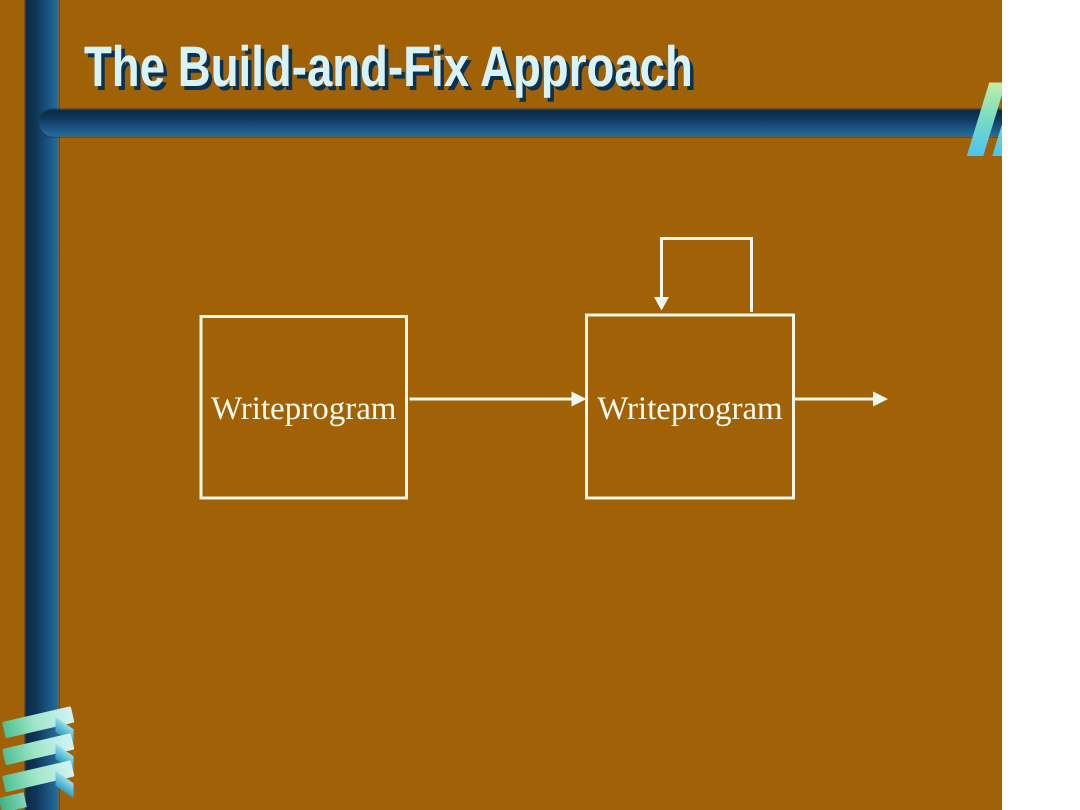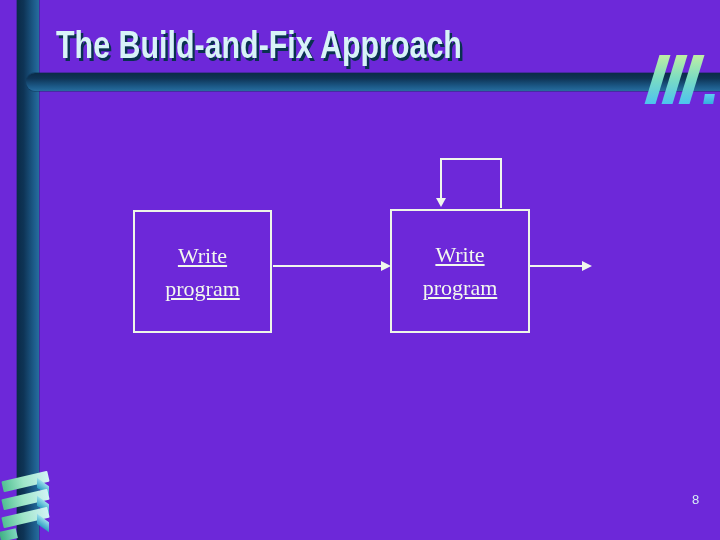--- a/index.html
+++ b/index.html
@@ -1,19 +1,19 @@
 <!DOCTYPE html>
 <html><head>
 <meta charset="utf-8">
 <style>
   html,body{margin:0;padding:0;}
   .slide{
     position:relative;
-    width:720px;height:540px;
-    background:#6d28d9;
+    width:668px;height:540px;
+    background:#a16207;
     overflow:hidden;
     font-family:"Liberation Sans",sans-serif;
   }
   
   .vbar{
     position:absolute;left:17px;top:0;width:22px;height:540px;
     background:linear-gradient(90deg,#0a2b48 0%,#0e3456 30%,#1c5a88 75%,#276d9e 100%);
     box-shadow:1px 0 0 rgba(6,40,66,.35), -1px 0 0 rgba(6,40,66,.35);
     z-index:1;
   }
@@ -42,27 +42,26 @@
     transform:skewX(-17deg);
   }
   .s1{left:4px}.s2{left:21px}.s3{left:38px}
   .dot{
     position:absolute;left:56px;top:39px;width:10px;height:10px;display:block;
     background:linear-gradient(180deg,#5ecdf2,#35aede);
     transform:skewX(-10deg);
   }
   
   .box{
-    position:absolute;display:flex;flex-direction:column;
+    position:absolute;display:flex;
     justify-content:center;align-items:center;
     border:2px solid #eef6e8;background:transparent;
     color:#f2f8ee;font-family:"Liberation Serif",serif;
     font-size:22px;line-height:33px;text-align:center;
     z-index:2;
-    text-decoration:underline;
   }
   .box span{display:block;}
   .box-write{left:133px;top:210px;width:135px;height:119px;}
   .box-modify{left:390px;top:209px;width:136px;height:120px;}
   
   .connectors{position:absolute;left:0;top:0;width:720px;height:540px;z-index:2;pointer-events:none;}
   
   .deco-ribbons{position:absolute;left:0;top:466px;width:60px;height:74px;z-index:3;}
   .band{
     position:absolute;width:47px;height:11px;display:block;

